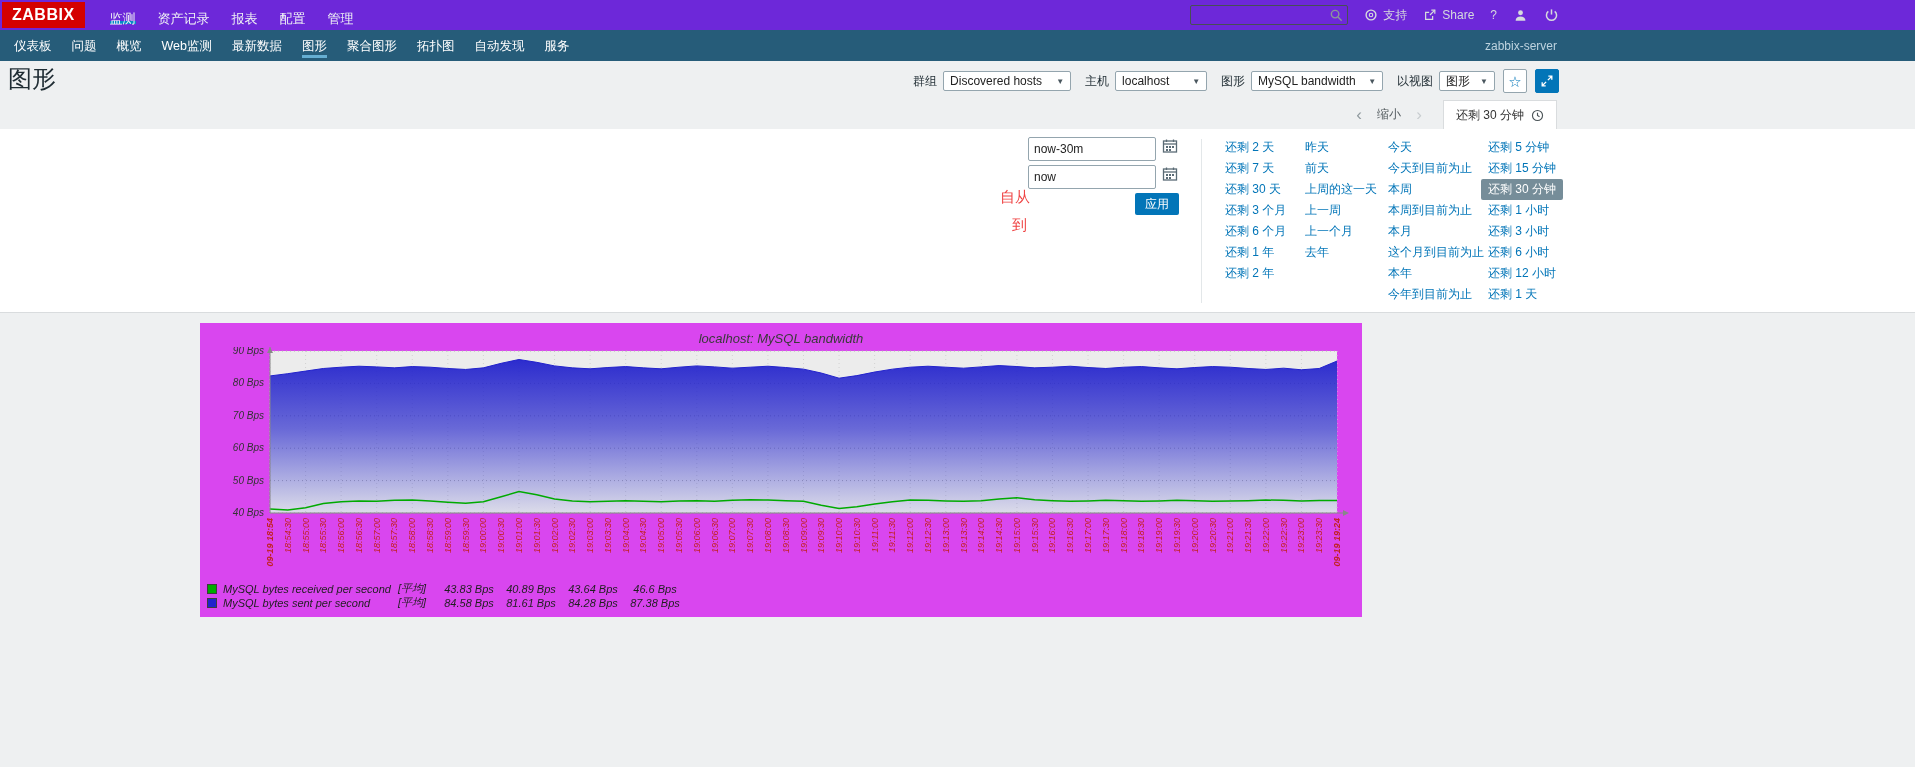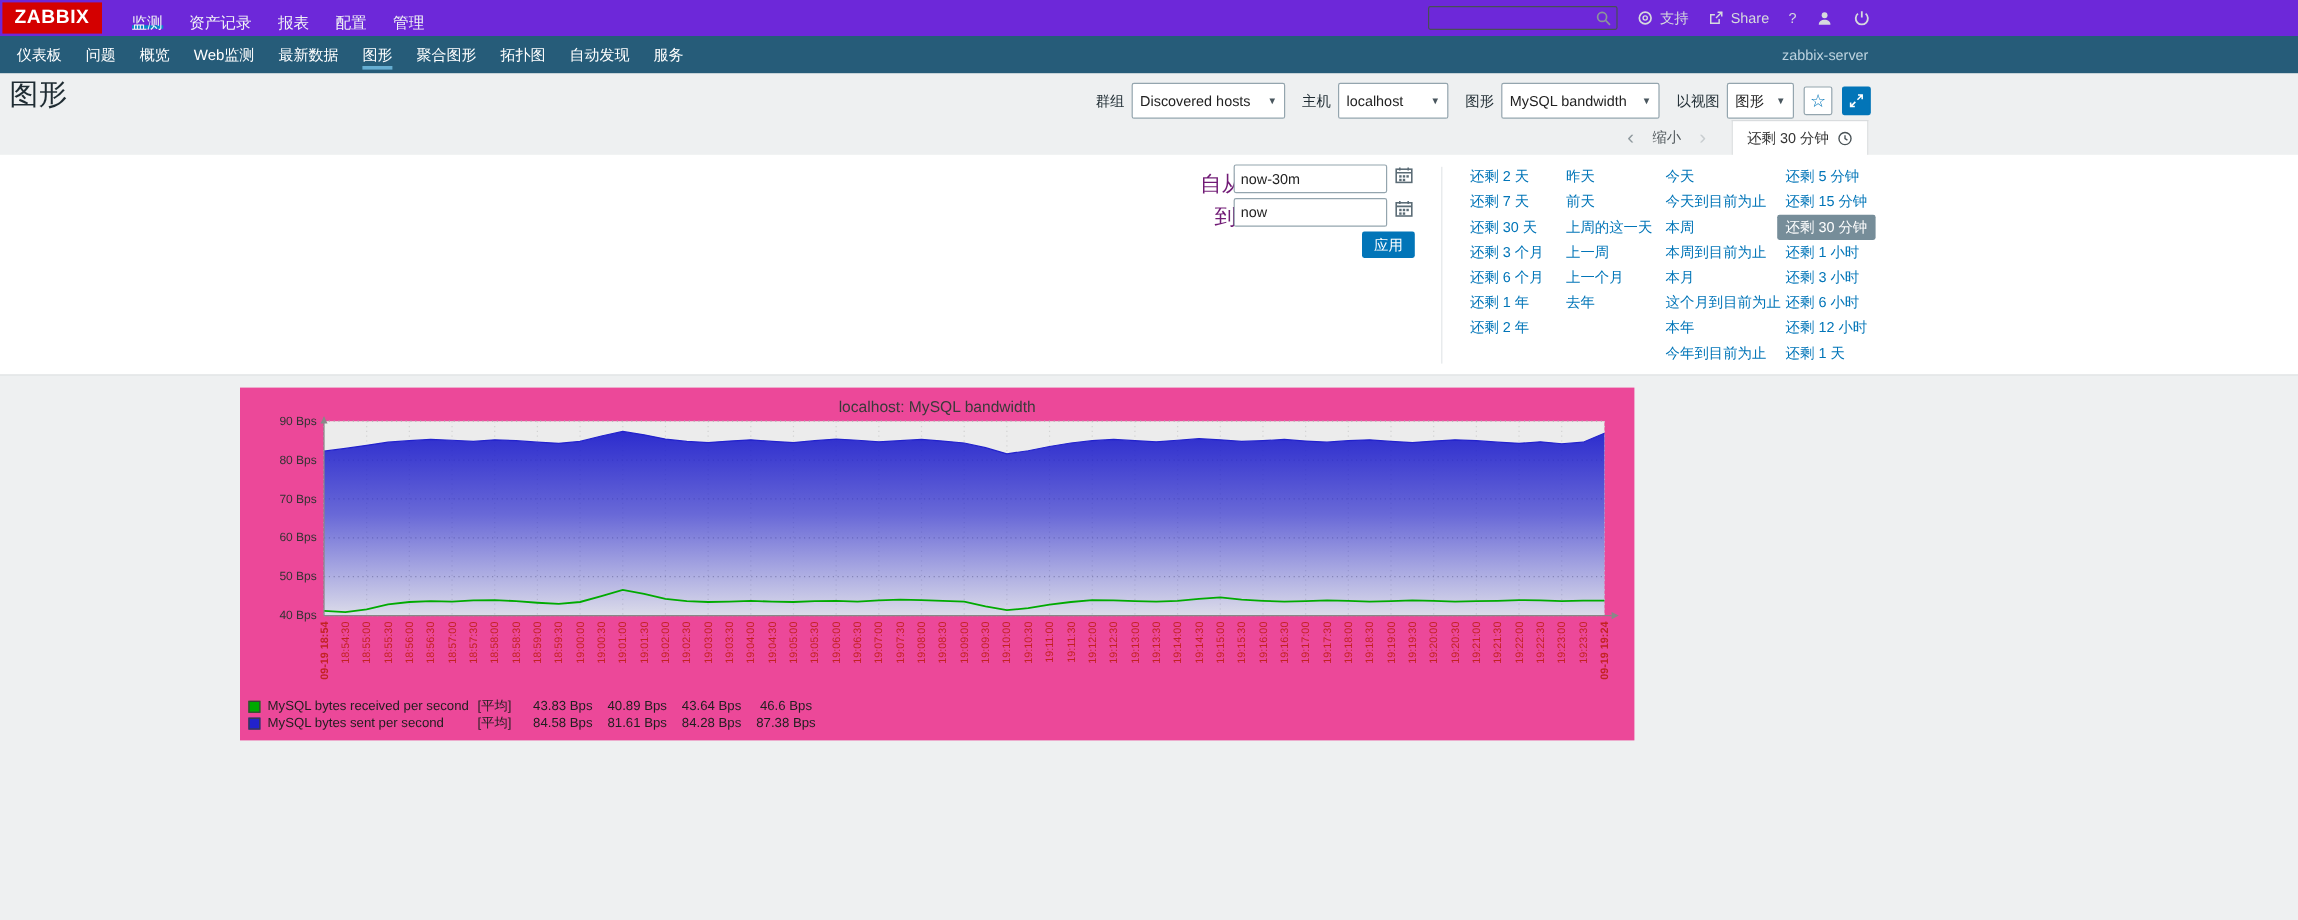--- a/index.html
+++ b/index.html
@@ -23,47 +23,47 @@
   #sub-menu { display:flex; height:25px; margin-left:4px; }
   #sub-menu a { color:#fff; text-decoration:none; font-size:12.5px; margin:0 10px; line-height:27px; border-bottom:3px solid transparent; cursor:pointer; white-space:nowrap; }
   #sub-menu a.active { border-bottom-color:#66aed2; }
   .server { margin-left:auto; margin-right:358px; color:#bdd3df; font-size:12px; }
 
   
   .pagehead { position:relative; height:38px; }
   .ptitle { position:absolute; left:8px; top:2px; font-size:24px; font-weight:normal; color:#1f2c33; }
   .filters { position:absolute; right:356px; top:8px; display:flex; align-items:center; gap:6px; font-size:12px; }
   .flabel { margin-left:8px; white-space:nowrap; }
-  .fselect { height:30px; background:#fff; border:1px solid #94a5ae; border-radius:2px; display:flex; align-items:center; justify-content:space-between; padding:0 6px; gap:10px; font-size:12px; color:#222; cursor:pointer; white-space:nowrap; }
+  .fselect { height:20px; background:#fff; border:1px solid #94a5ae; border-radius:2px; display:flex; align-items:center; justify-content:space-between; padding:0 6px; gap:10px; font-size:12px; color:#222; cursor:pointer; white-space:nowrap; }
   .car { font-size:8px; color:#49565e; }
   .w-group{ min-width:128px;} .w-host{min-width:92px;} .w-graph{min-width:132px;} .w-view{min-width:54px;}
   .iconbtn { width:24px; height:24px; border:1px solid #94a5ae; background:#fff; border-radius:2px; display:flex; align-items:center; justify-content:center; color:#0275b8; font-size:15px; line-height:1; cursor:pointer; margin-left:2px; }
   .iconbtn.blue { background:#0275b8; border-color:#0275b8; }
 
   
   .timebar { height:30px; display:flex; align-items:center; justify-content:flex-end; padding-right:358px; gap:12px; }
   .chev { color:#8f999e; font-size:17px; cursor:pointer; width:12px; text-align:center; line-height:1; }
   .chev.dis { color:#c8cdd0; }
   .zoomout { font-size:12px; color:#50585c; cursor:pointer; }
   .timetab { display:flex; align-items:center; gap:7px; background:#fff; border:1px solid #d9dcde; border-bottom:none; height:30px; padding:0 12px; font-size:12px; color:#333; cursor:pointer; position:relative; top:1px; margin-left:6px; white-space:nowrap; }
 
   
   .timepanel { position:relative; background:#fff; height:184px; border-bottom:1px solid #d9dcde; }
-  .tp-label { position:absolute; font-size:18px; color:#701a75; }
+  .tp-label { position:absolute; font-size:15px; color:#ef4444;margin-top:47px; }
   .tp-input { position:absolute; width:128px; height:20px; border:1px solid #94a5ae; border-radius:2px; font-size:12px; padding:11px 5px; color:#222; outline:none; }
   .calbtn { position:absolute; width:20px; height:20px; border:none; background:none; cursor:pointer; padding:1px; }
   .applybtn { position:absolute; left:1135px; top:64px; width:44px; height:22px; background:#0275b8; color:#fff; border:none; border-radius:2px; font-size:12px; cursor:pointer; }
   .tp-divider { position:absolute; left:1201px; top:10px; height:164px; width:1px; background:#e3e7e9; }
   .tcol { position:absolute; top:8px; display:flex; flex-direction:column; align-items:flex-start; }
   .tcol a { font-size:12px; color:#0275b8; text-decoration:none; line-height:21px; height:21px; white-space:nowrap; cursor:pointer; }
   .tcol a.sel { background:#768d99; color:#fff; padding:0 7px; margin-left:-7px; border-radius:2px; }
   #tcol0{left:1225px;} #tcol1{left:1305px;} #tcol2{left:1388px;} #tcol3{left:1488px;}
 
   
-  .chartbox { margin:10px 0 0 200px; width:1162px; background:#ec4899; padding-bottom:8px; }
+  .chartbox { margin:10px 0 0 200px; width:1162px; background:#d946ef; padding-bottom:8px;font-style:italic; }
   .gtitle { text-align:center; padding-top:8px; height:24px; font-size:13px; color:#3a3a3a; }
   #graph-svg { display:block; }
   #legend { margin:2px 0 0 7px; font-size:11px; color:#1f1f1f; }
   .lgrow { display:grid; grid-template-columns:16px 175px 40px 62px 62px 62px 62px; align-items:center; height:13px; margin-bottom:1px; }
   .lgrow .sw { width:10px; height:10px; border:1px solid #3d3d3d; }
   .lgrow .vl { text-align:center; }
   .lgrow.head .vl { font-weight:bold; }
 </style>
 </head>
 <body>

